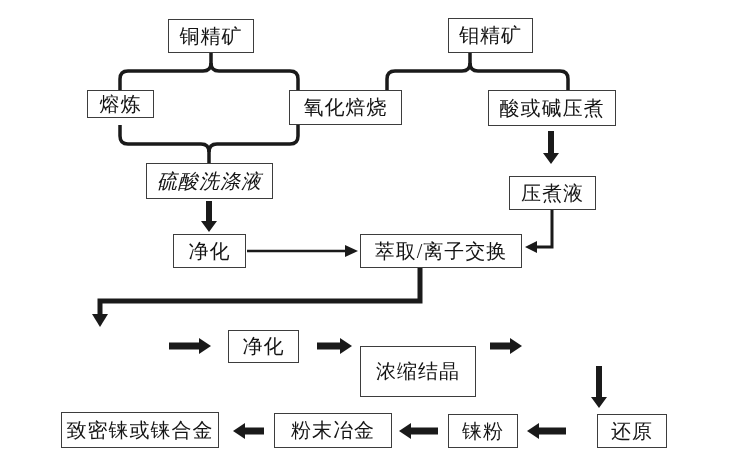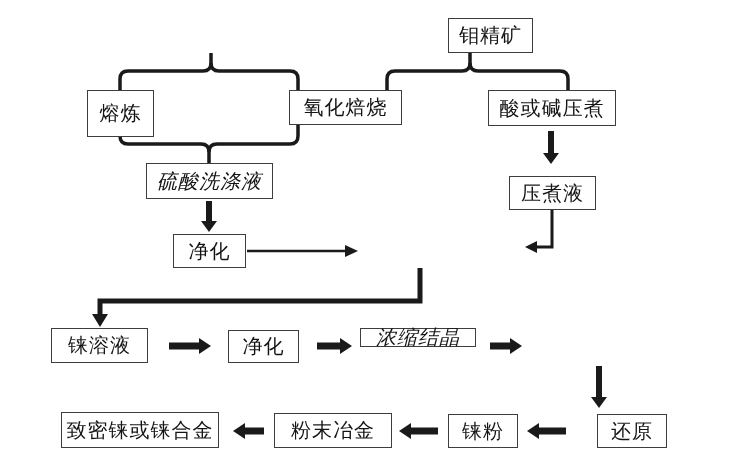--- a/index.html
+++ b/index.html
@@ -101,41 +101,42 @@
     <polygon class="thick-arrow" points="317,342.5 340,342.5 340,338 352,346 340,354 340,349.5 317,349.5"></polygon>
     <polygon class="thick-arrow" points="490,342.5 510,342.5 510,338 522,346 510,354 510,349.5 490,349.5"></polygon>
 
     <polygon class="thick-arrow" points="596,366 602,366 602,397 607,397 599,408 591,397 596,397"></polygon>
 
     <polygon class="thick-arrow" points="566,427.5 539,427.5 539,423 527,431 539,439 539,434.5 566,434.5"></polygon>
     <polygon class="thick-arrow" points="438,427.5 411,427.5 411,423 399,431 411,439 411,434.5 438,434.5"></polygon>
     <polygon class="thick-arrow" points="264,427.5 245,427.5 245,423 233,431 245,439 245,434.5 264,434.5"></polygon>
   </svg>
 
+  <div class="node" style="left:168px; top:19px; width:86px; height:34px;">铜精矿</div>
 
   <div class="node" style="left:448px; top:18px; width:85px; height:35px;">钼精矿</div>
 
-  <div class="node" style="left:87px; top:90px; width:67px; height:47px;">熔炼</div>
+  <div class="node" style="left:87px; top:90px; width:67px; height:28px;">熔炼</div>
 
   <div class="node" style="left:289px; top:90px; width:113px; height:35px;">氧化焙烧</div>
 
   <div class="node" style="left:488px; top:90px; width:128px; height:36px;">酸或碱压煮</div>
 
   <div class="node" style="left:146px; top:163px; width:127px; height:36px;font-style:italic;">硫酸洗涤液</div>
 
   <div class="node" style="left:509px; top:168px; width:87px; height:34px;margin-top:8px;">压煮液</div>
 
   <div class="node" style="left:173px; top:234px; width:73px; height:34px;">净化</div>
 
+  <div class="node" style="left:360px; top:234px; width:162px; height:34px;">萃取/离子交换</div>
 
-  <div class="node" style="left:51px; top:328px; width:97px; height:35px;">铼溶液</div>
 
   <div class="node" style="left:228px; top:330px; width:71px; height:33px;">净化</div>
 
-  <div class="node" style="left:360px; top:328px; width:116px; height:19px;font-style:italic;">浓缩结晶</div>
+  <div class="node" style="left:360px; top:346px; width:116px; height:51px;">浓缩结晶</div>
 
 
   <div class="node" style="left:576px; top:414px; width:70px; height:34px;margin-left:21px;">还原</div>
 
   <div class="node" style="left:448px; top:414px; width:70px; height:34px;">铼粉</div>
 
   <div class="node" style="left:274px; top:413px; width:118px; height:35px;">粉末冶金</div>
 
   <div class="node" style="left:61px; top:412px; width:158px; height:36px;">致密铼或铼合金</div>
 

